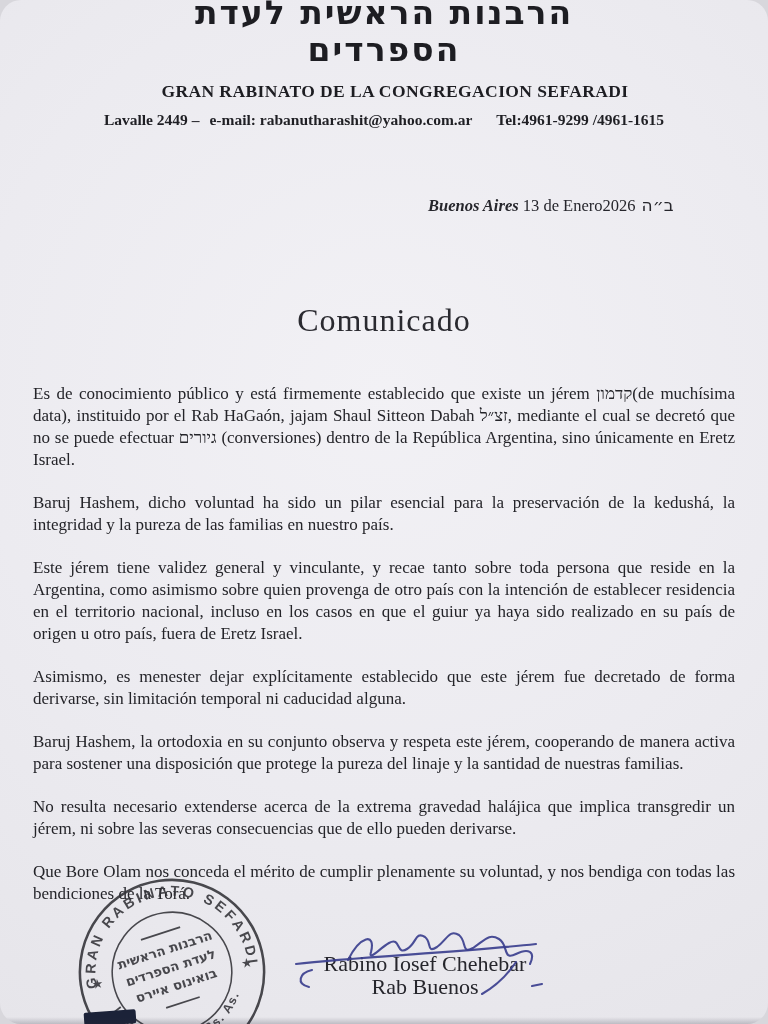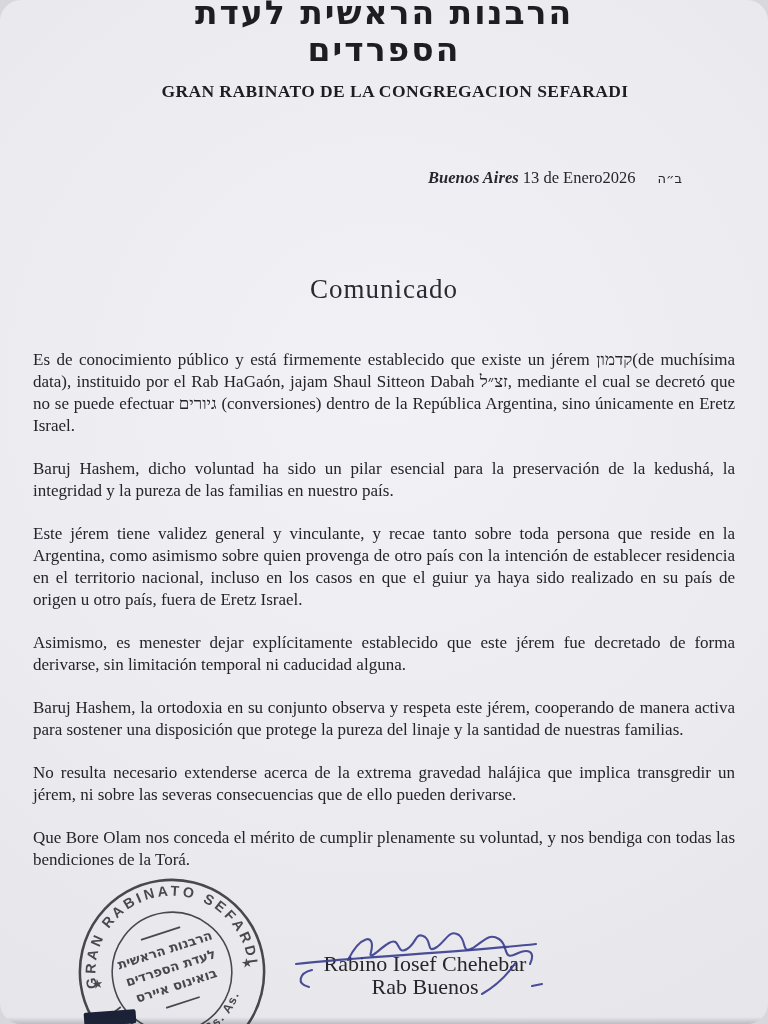--- a/index.html
+++ b/index.html
@@ -28,24 +28,24 @@
   .contact-line{
     margin-top:9px; font-weight:bold; font-size:15.5px; color:#1f1f24;
   }
   .contact-line .gap-sm{ margin-left:10px; }
   .contact-line .gap-lg{ margin-left:24px; }
   
   .dateline{
     margin:66px 0 0 428px; font-size:16.5px; white-space:nowrap; color:#26262c;
   }
   .dateline .place{ font-style:italic; font-weight:bold; }
-  .dateline .bh{ font-family:"DejaVu Sans",sans-serif; font-size:13px; margin-left:18px; }
+  .dateline .bh{ font-family:"DejaVu Sans",sans-serif; font-size:17px; margin-left:2px; }
   
   .doc-title{
-    margin-top:86px; text-align:center; font-size:27px;
+    margin-top:86px; text-align:center; font-size:32px;
     letter-spacing:1px; color:#2a2a30;
   }
   
   .body-text{ margin:44px 33px 0 33px; }
   .body-text p{
     margin:0 0 21px 0; font-size:17px; line-height:22px;
     text-align:justify; color:#242429;
   }
   
   .sig-text{
@@ -81,20 +81,23 @@
 <body>
 
 <div class="page">
 
   <header class="letterhead">
     <div class="heb-title" dir="rtl">
       <div>הרבנות הראשית לעדת</div>
       <div>הספרדים</div>
     </div>
     <div class="org-name">GRAN RABINATO DE LA CONGREGACION SEFARADI</div>
+    <div class="contact-line">
+      <span>Lavalle 2449 –</span><span class="gap-sm">e-mail: rabanutharashit@yahoo.com.ar</span><span class="gap-lg">Tel:4961-9299 /4961-1615</span>
+    </div>
   </header>
 
   <div class="dateline">
     <span class="place">Buenos Aires</span>
     <span>13 de Enero2026</span>
     <span class="bh">ב״ה</span>
   </div>
 
   <div class="doc-title">Comunicado</div>
 

